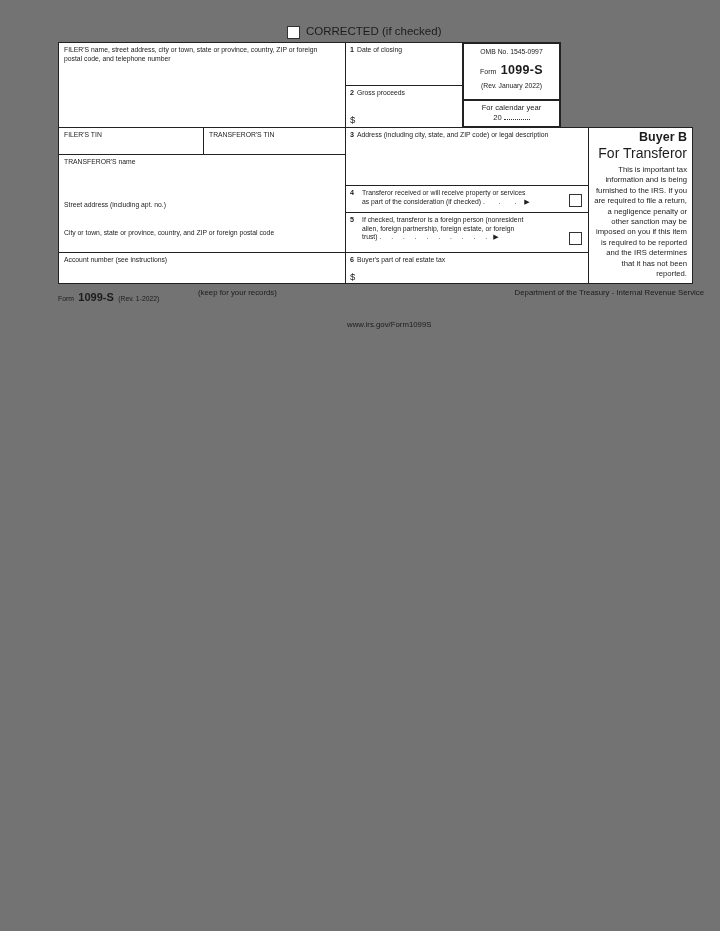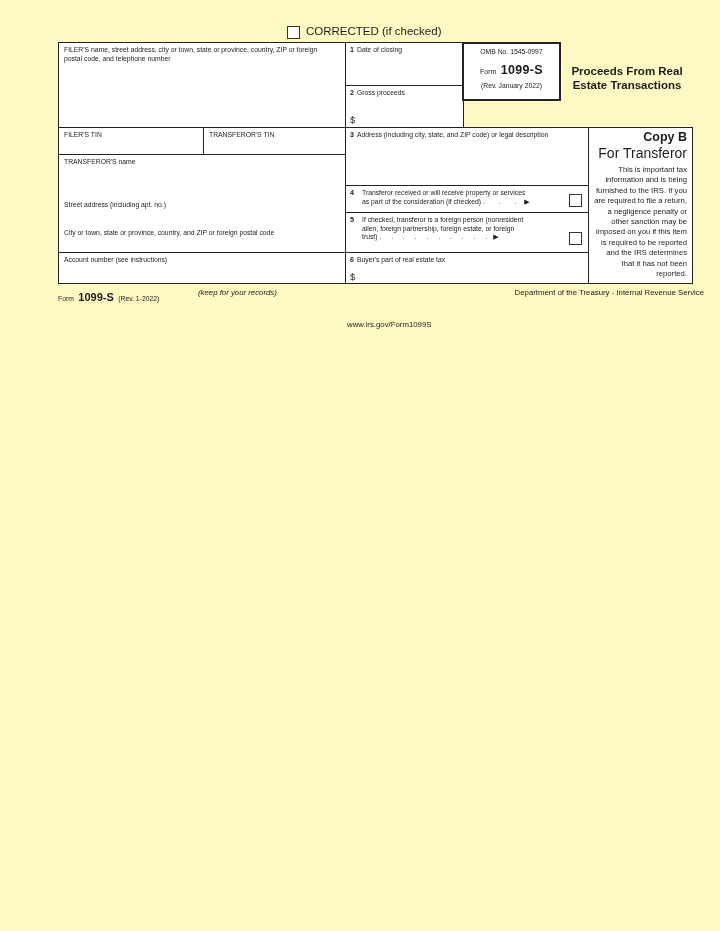--- a/index.html
+++ b/index.html
@@ -1,21 +1,21 @@
 <!DOCTYPE html>
 <html><head>
 <meta charset="utf-8">
 <style>
   * { margin: 0; padding: 0; box-sizing: border-box; }
   html, body { background: #fff; }
   .page {
     position: relative;
     width: 720px;
     height: 931px;
-    background: #fef9c3;
+    background: #737373;
     font-family: "Liberation Sans", "DejaVu Sans", sans-serif;
     color: #1c1c1c;
     overflow: hidden;
   }
   .abs { position: absolute; }
   .bx { position: absolute; border: 1px solid #222; background: #fff; }
   .bx-thick { position: absolute; border: 2px solid #222; background: #fff; }
   .lbl { font-size: 6.8px; line-height: 8.6px; color: #1c1c1c; }
   .num { font-weight: bold; font-size: 7.2px; margin-right: 3px; }
   .dollar { font-size: 9.5px; }
@@ -91,25 +91,27 @@
 
   <div class="bx-thick" style="left:462px; top:42px; width:99px; height:59px; text-align:center;">
     <div style="font-size:6.8px; padding-top:4px;">OMB No. 1545-0997</div>
     <div style="padding-top:5px;">
       <span style="font-size:7px;">Form</span>
       <span class="big-form-num">1099-S</span>
     </div>
     <div style="font-size:6.8px; padding-top:4px;">(Rev. January 2022)</div>
   </div>
 
+  <div class="bx-thick" style="left:462px; top:99px; width:99px; height:29px; text-align:center;">
+    <div style="font-size:7.6px; padding-top:2px;">For calendar year</div>
+    <div style="font-size:7.6px;">
+      <span>20</span><span class="year-line"></span>
+    </div>
+  </div>
 
-  <div class="abs right-col-text" style="left:560px; top:64px; width:134px; font-weight:bold; font-size:11.5px; line-height:14px; text-align:center;">
-    <div>Proceeds From Real</div>
-    <div>Estate Transactions</div>
-  </div>
 
   <div class="bx" style="left:345px; top:127px; width:244px; height:59px;">
     <div class="lbl" style="padding:3px 4px; width:98%;">
       <span class="num">3</span><span>Address (including city, state, and ZIP code) or legal description</span>
     </div>
   </div>
 
   <div class="bx" style="left:345px; top:185px; width:244px; height:28px;">
     <div class="lbl" style="padding:3px 4px;">
       <span class="num" style="position:absolute; left:4px; top:3px;">4</span>
@@ -139,28 +141,28 @@
 
   <div class="bx" style="left:345px; top:252px; width:244px; height:32px;">
     <div class="lbl" style="padding:3px 4px;">
       <span class="num">6</span><span>Buyer's part of real estate tax</span>
     </div>
     <div class="dollar abs" style="left:4px; bottom:1px;">$</div>
   </div>
 
   <div class="bx" style="left:588px; top:127px; width:105px; height:157px;">
     <div class="right-col-text" style="padding:2px 5px 0 3px;">
-      <div style="font-weight:bold; font-size:12.5px;">Copy B</div>
+      <div style="font-weight:bold; font-size:12.5px;">Buyer B</div>
       <div style="font-weight:normal; font-size:14px; padding-top:1px;">For Transferor</div>
       <div style="font-size:7.7px; line-height:10.4px; padding-top:4px;">This is important tax information and is being furnished to the IRS. If you are required to file a return, a negligence penalty or other sanction may be imposed on you if this item is required to be reported and the IRS determines that it has not been reported.</div>
     </div>
   </div>
 
   <div class="abs" style="left:58px; top:287px;">
     <span class="small-rev">Form</span>
     <span style="font-size:11px; font-weight:bold;">1099-S</span>
     <span class="small-rev">(Rev. 1-2022)</span>
   </div>
-  <div class="abs footer-txt" style="left:198px; top:288px;font-style:italic;">(keep for your records)</div>
+  <div class="abs footer-txt" style="left:198px; top:288px;">(keep for your records)</div>
   <div class="abs footer-txt" style="left:347px; top:288px;margin-top:32px;">www.irs.gov/Form1099S</div>
   <div class="abs footer-txt" style="left:0; top:288px; width:704px; text-align:right;">Department of the Treasury - Internal Revenue Service</div>
 
 </div>
 
 </body></html>

